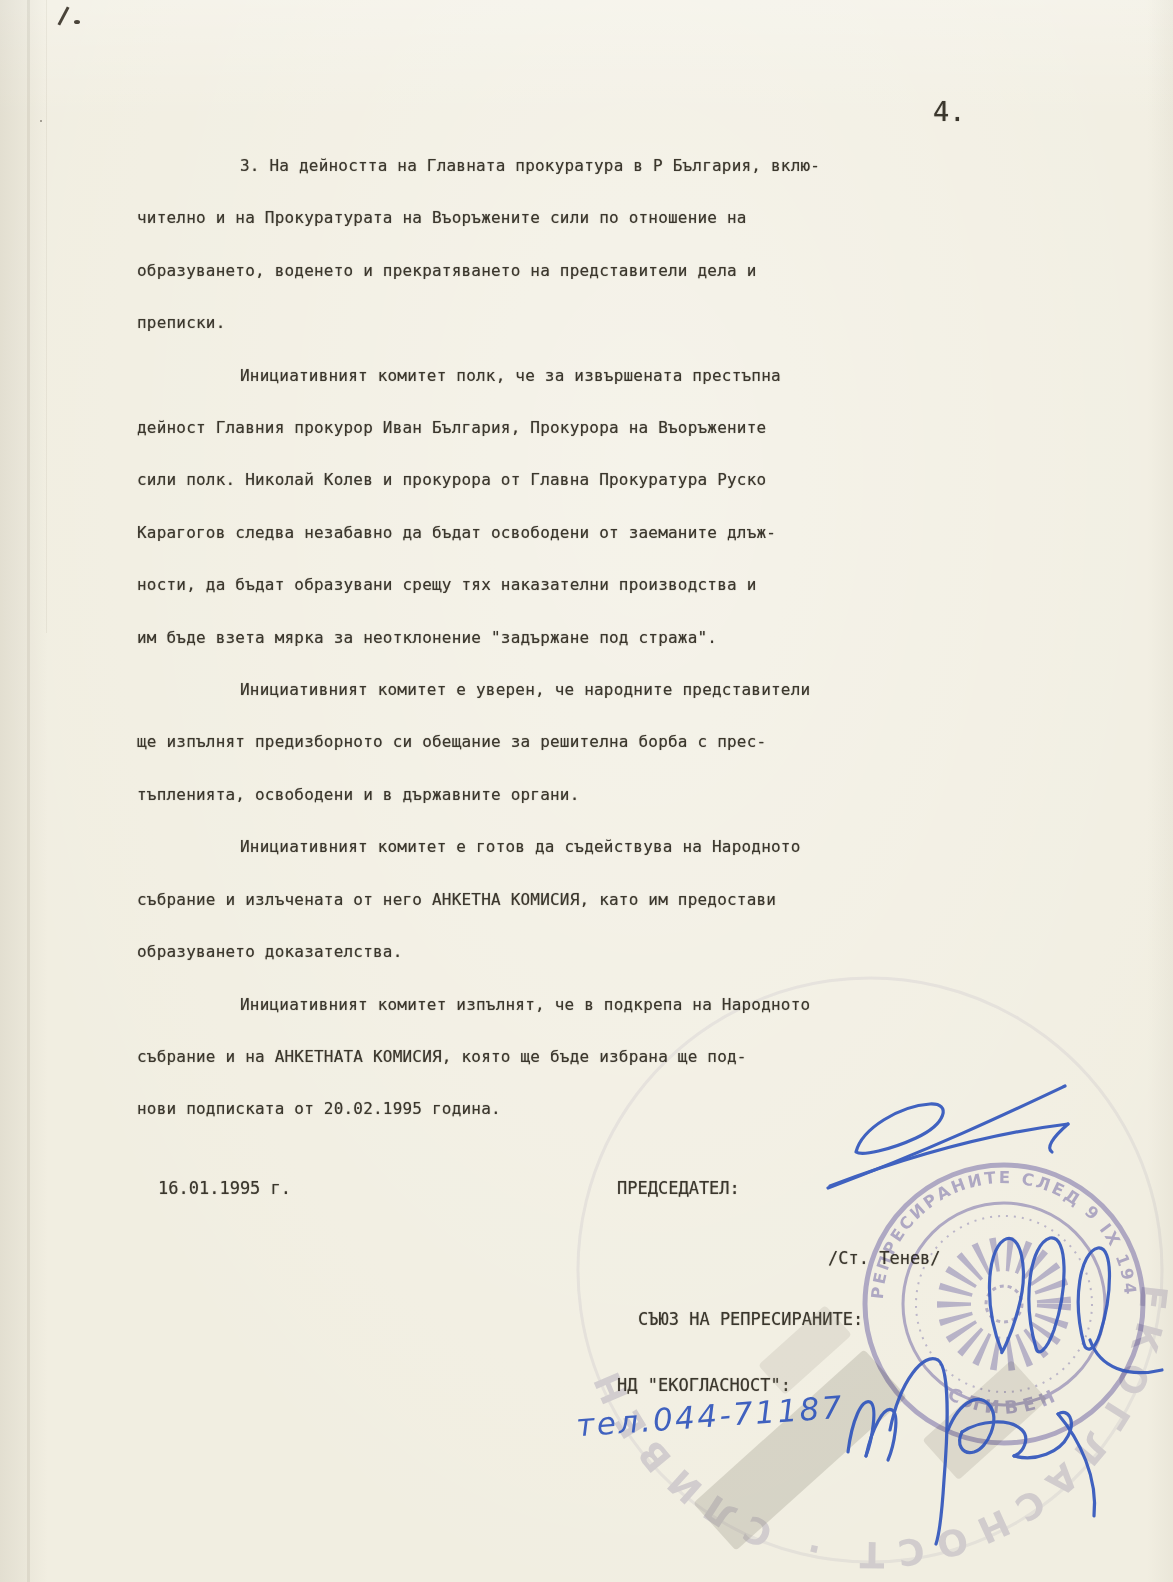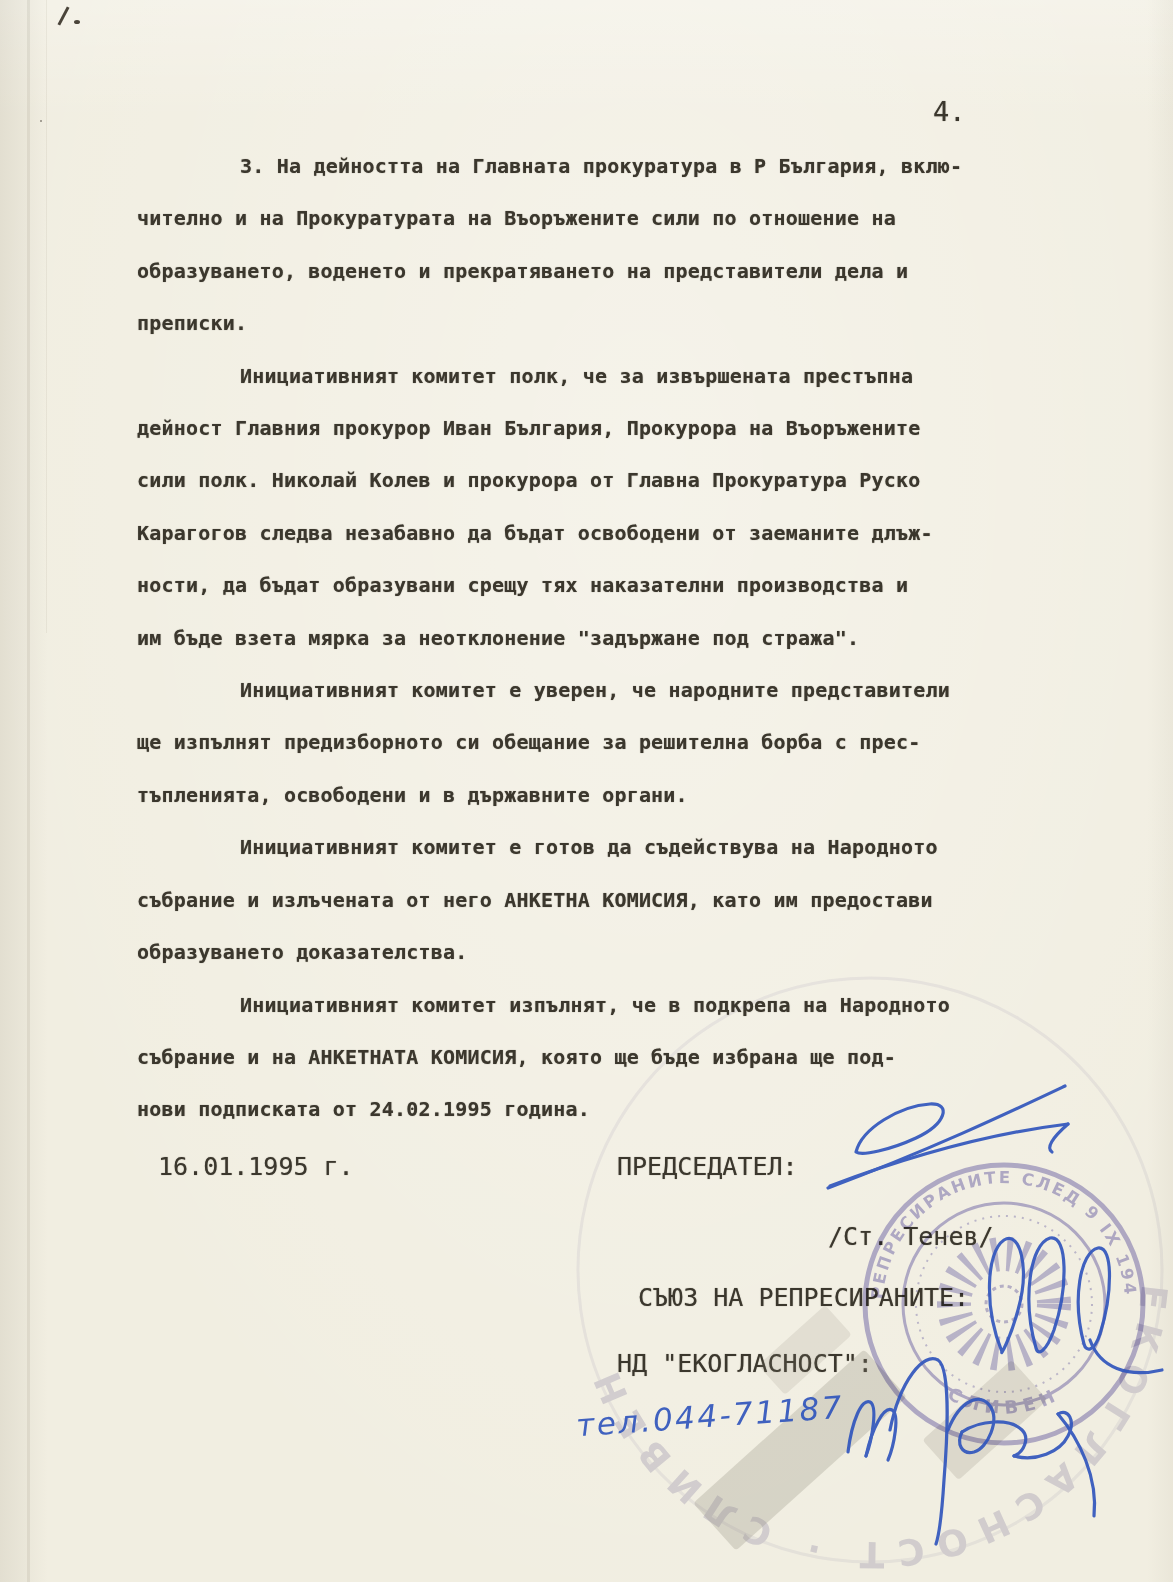--- a/index.html
+++ b/index.html
@@ -16,25 +16,25 @@
     font-family:"DejaVu Sans Mono","Liberation Mono",monospace;
     color:#3b372d;
   }
   .crease{position:absolute;left:27px;top:0;width:3px;height:100%;
     background:rgba(100,90,66,.10);}
   .crease2{position:absolute;left:46px;top:0;width:1px;height:40%;
     background:rgba(100,90,66,.08);}
   .page-number{position:absolute;left:933px;top:96px;font-size:27px;
     text-shadow:0 0 1px rgba(45,40,30,.6);}
   .body-text{position:absolute;left:137px;top:140px;width:1000px;}
-  .tline{font-size:20px;line-height:52.4px;white-space:pre;
-    text-shadow:0 0 1px rgba(45,40,30,.55);letter-spacing:.2px;font-weight:bold;}
+  .tline{font-size:16px;line-height:52.4px;white-space:pre;
+    text-shadow:0 0 1px rgba(45,40,30,.55);letter-spacing:.2px;}
   .indent{text-indent:103px;}
-  .sig-block-item{position:absolute;font-size:25px;
-    text-shadow:0 0 1px rgba(45,40,30,.55);white-space:pre;}
+  .sig-block-item{position:absolute;font-size:17px;
+    text-shadow:0 0 1px rgba(45,40,30,.55);white-space:pre;margin-top:26px;}
   .date{left:158px;top:1152px;}
   .chairman-label{left:617px;top:1152px;}
   .chairman-name{left:828px;top:1222px;}
   .union-label{left:638px;top:1283px;}
   .eco-label{left:617px;top:1349px;}
   .phone{position:absolute;left:576px;top:1398px;
     font-family:"DejaVu Sans",sans-serif;font-style:italic;
     font-size:31px;letter-spacing:2.5px;color:#3156bd;
     transform:rotate(-4deg);opacity:.92;}
   .overlay{position:absolute;left:0;top:0;pointer-events:none;}
@@ -87,21 +87,21 @@
       <div class="tline">тъпленията, освободени и в държавните органи.</div>
     </div>
     <div class="para">
       <div class="tline indent">Инициативният комитет е готов да съдействува на Народното</div>
       <div class="tline">събрание и излъчената от него АНКЕТНА КОМИСИЯ, като им предостави</div>
       <div class="tline">образуването доказателства.</div>
     </div>
     <div class="para">
       <div class="tline indent">Инициативният комитет изпълнят, че в подкрепа на Народното</div>
       <div class="tline">събрание и на АНКЕТНАТА КОМИСИЯ, която ще бъде избрана ще под-</div>
-      <div class="tline">нови подписката от 24.02.1995 година.</div>
+      <div class="tline">нови подписката от 20.02.1995 година.</div>
     </div>
   </main>
 
   <div class="sig-block-item date">16.01.1995 г.</div>
   <div class="sig-block-item chairman-label">ПРЕДСЕДАТЕЛ:</div>
   <div class="sig-block-item chairman-name">/Ст. Тенев/</div>
   <div class="sig-block-item union-label">СЪЮЗ НА РЕПРЕСИРАНИТЕ:</div>
   <div class="sig-block-item eco-label">НД "ЕКОГЛАСНОСТ":</div>
 
   <svg class="stamp-eco" width="660" height="660" viewBox="0 0 660 660">

